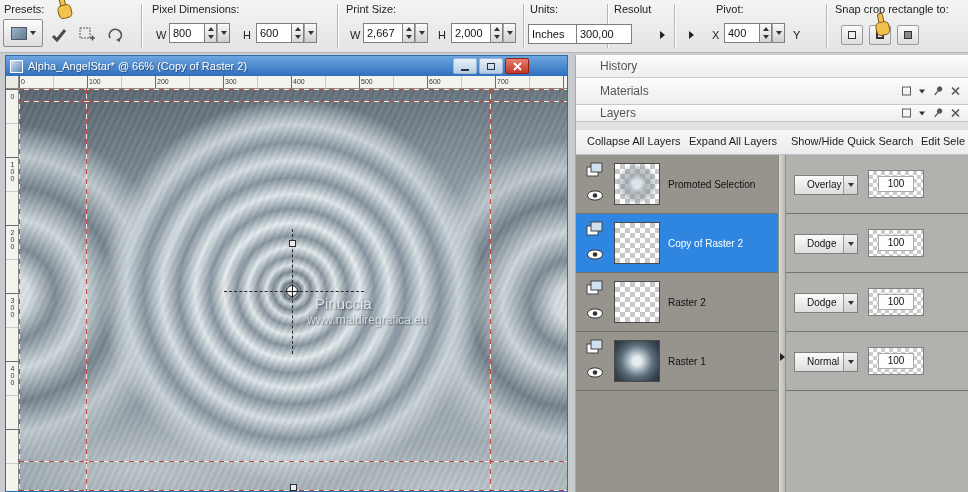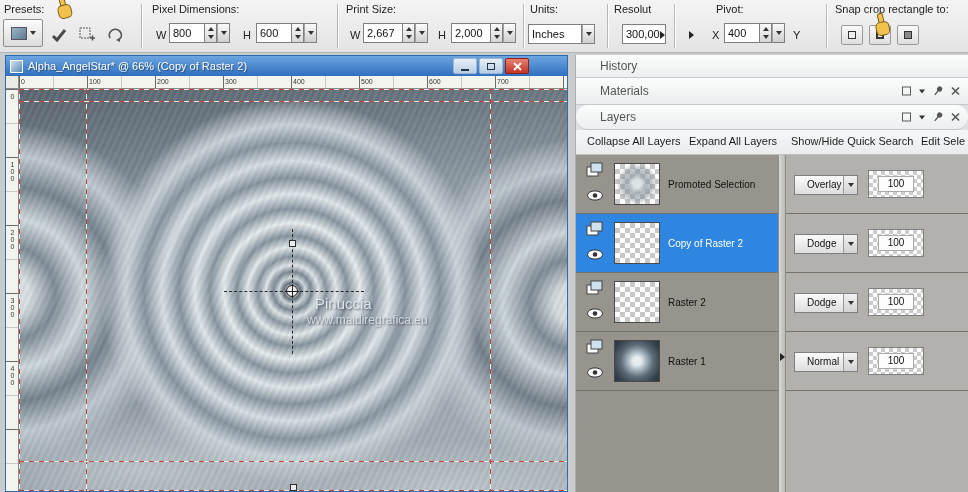--- a/index.html
+++ b/index.html
@@ -215,21 +215,21 @@
     <div class="spin" style="left:528px; top:24px;">
       <div class="spin-val" style="width:54px;">Inches</div>
       <div class="spin-drop">
           <span class="td"></span>
         </div>
     </div>
 
     <div class="vsep" style="left:607px;"></div>
 
     <span class="tlabel" style="left:614px; top:3px;">Resolut</span>
-    <div class="valbox" style="left:622px; width:44px;">300,00</div>
+    <div class="valbox" style="left:576px; width:56px;">300,00</div>
     <div class="toolbtn" style="left:655px; width:14px; height:18px; top:26px;">
         <span class="tr"></span>
       </div>
 
     <div class="vsep" style="left:674px;"></div>
     <div class="toolbtn" style="left:684px; width:14px; height:18px; top:26px;">
         <span class="tr"></span>
       </div>
 
     <span class="tlabel" style="left:716px; top:3px;">Pivot:</span>
@@ -350,21 +350,21 @@
         <svg width="10" height="11" viewBox="0 0 10 11" style="transform:rotate(40deg);">
           <circle cx="5" cy="3" r="2.6" fill="#555"></circle>
             <rect x="4.3" y="5" width="1.4" height="5.6" fill="#555"></rect>
         </svg>
         <svg width="9" height="9" viewBox="0 0 9 9">
             <path d="M1 1 L8 8 M8 1 L1 8" stroke="#555" stroke-width="1.6"></path>
           </svg>
       </div>
     </div>
 
-    <div class="phead" style="top:50px; height:25px;border-radius:12px;">
+    <div class="phead" style="top:50px; height:17px;">
       <span class="ptitle">Layers</span>
       <div class="picons">
         <span class="pic-sq"></span>
         <span class="td"></span>
         <svg width="10" height="11" viewBox="0 0 10 11" style="transform:rotate(40deg);">
           <circle cx="5" cy="3" r="2.6" fill="#555"></circle>
             <rect x="4.3" y="5" width="1.4" height="5.6" fill="#555"></rect>
         </svg>
         <svg width="9" height="9" viewBox="0 0 9 9">
             <path d="M1 1 L8 8 M8 1 L1 8" stroke="#555" stroke-width="1.6"></path>

